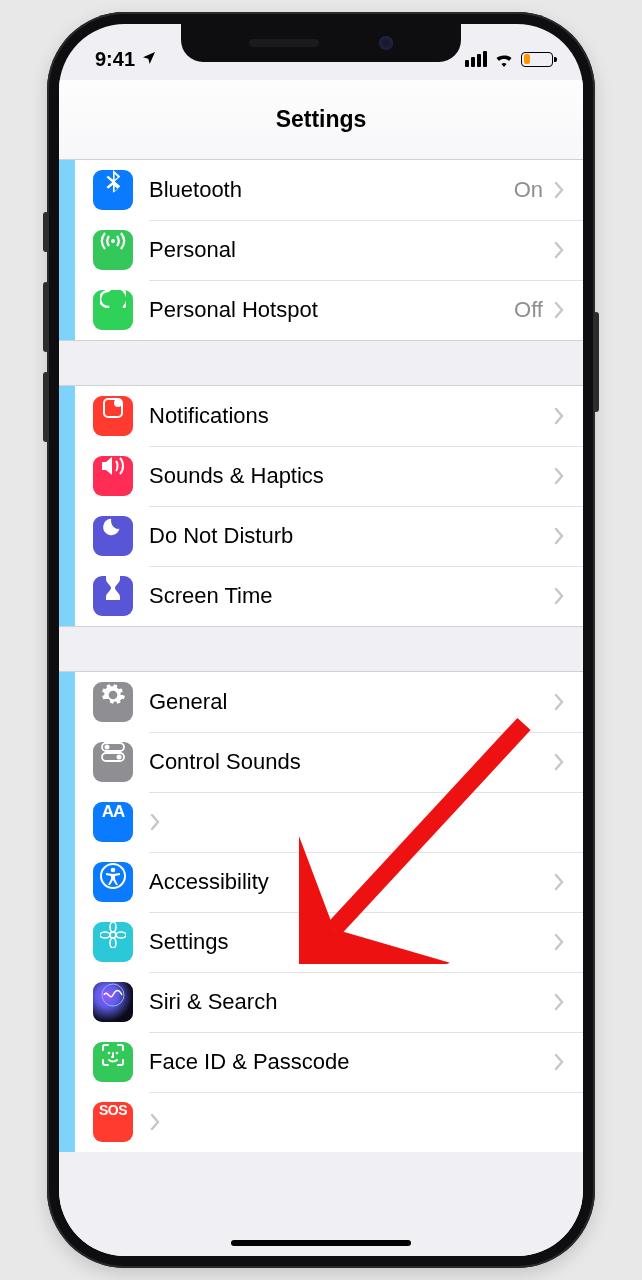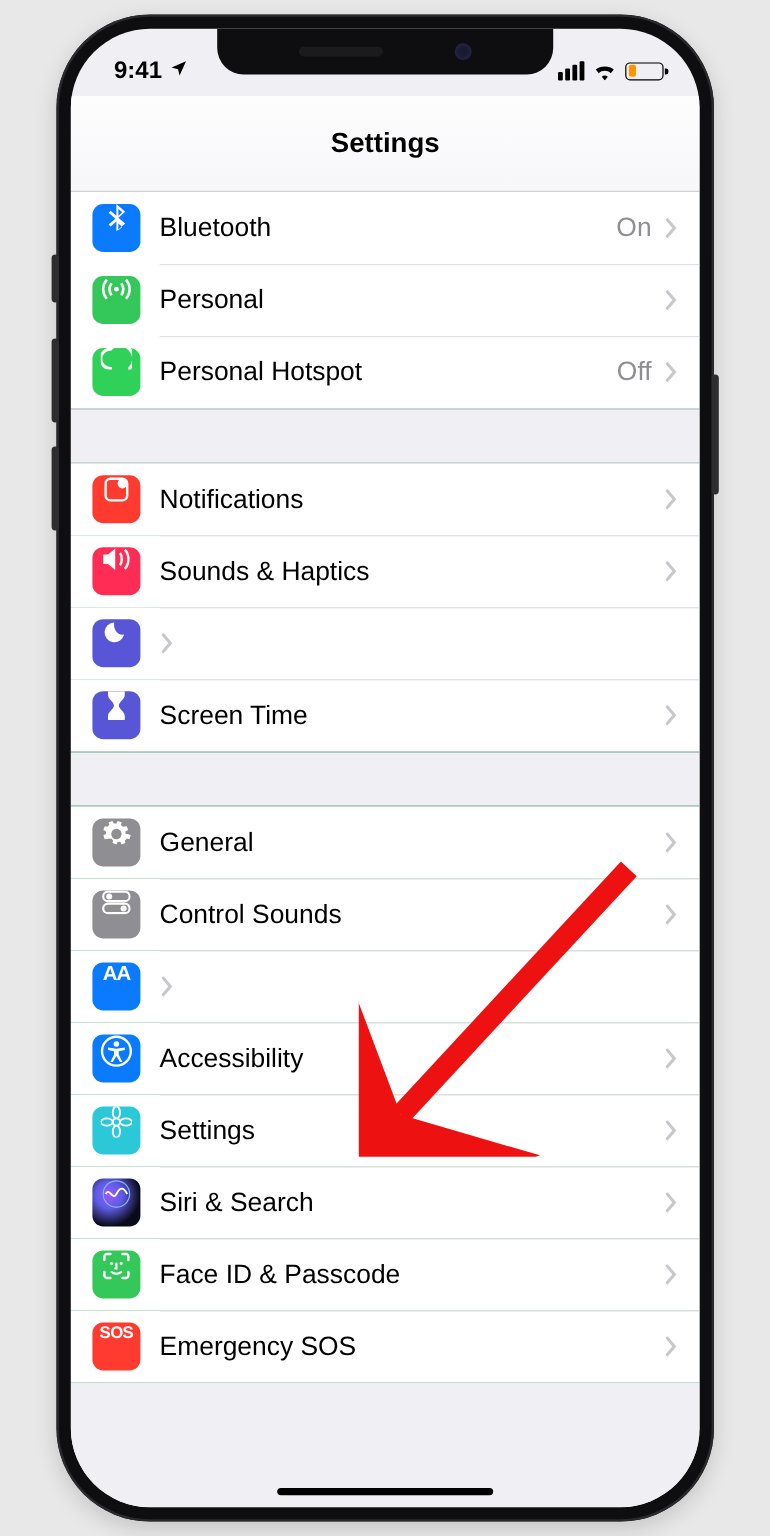--- a/index.html
+++ b/index.html
@@ -72,21 +72,21 @@
     z-index:10;
   }
   .header h1 { font-size:23px; font-weight:700; color:#000; }
 
   .content {
     position:absolute; top:136px; bottom:0; left:0; right:0;
     overflow:hidden;
     background:#efeff4;
   }
 
-  .group { background:#15803d; border-top:1px solid #d1d1d5; border-bottom:1px solid #d1d1d5; }
+  .group { background:#7dd3fc; border-top:1px solid #d1d1d5; border-bottom:1px solid #d1d1d5;padding-left:16px; }
   .group + .group { margin-top: 44px; }
   .group:first-child { border-top: none; }
   .group.last { border-bottom: none; }
 
   .row {
     display:flex; align-items:center;
     min-height: 60px;
     padding: 8px 18px 8px 18px;
     position:relative;
     background:#fff;
@@ -247,20 +247,21 @@
                   <path fill="none" stroke="#c7c7cc" stroke-width="2.5" stroke-linecap="round" d="M3 2l6 7-6 7"></path>
                 </svg>
               </span>
             </div>
             <div class="row">
               <span class="icon bg-indigo">
                 <svg width="22" height="22" viewBox="0 0 24 24">
                   <path fill="#fff" d="M19 14A9 9 0 1110 3c-1 6 3 12 9 11z"></path>
                 </svg>
               </span>
+              <span class="label">Do Not Disturb</span>
               <span class="chev">
                 <svg width="12" height="18" viewBox="0 0 12 18">
                   <path fill="none" stroke="#c7c7cc" stroke-width="2.5" stroke-linecap="round" d="M3 2l6 7-6 7"></path>
                 </svg>
               </span>
             </div>
             <div class="row">
               <span class="icon bg-indigo">
                 <svg width="18" height="24" viewBox="0 0 18 24">
                   <path fill="#fff" d="M2 0h14v3c0 4-5 6-5 9s5 5 5 9v3H2v-3c0-4 5-6 5-9S2 7 2 3V0z"></path>
@@ -375,21 +376,20 @@
               <span class="chev">
                 <svg width="12" height="18" viewBox="0 0 12 18">
                   <path fill="none" stroke="#c7c7cc" stroke-width="2.5" stroke-linecap="round" d="M3 2l6 7-6 7"></path>
                 </svg>
               </span>
             </div>
             <div class="row">
               <span class="icon bg-sos">
                 <span style="color:#fff;font-weight:800;font-size:14px;letter-spacing:-.5px">SOS</span>
               </span>
-              <span class="label">Emergency SOS</span>
               <span class="chev">
                 <svg width="12" height="18" viewBox="0 0 12 18">
                   <path fill="none" stroke="#c7c7cc" stroke-width="2.5" stroke-linecap="round" d="M3 2l6 7-6 7"></path>
                 </svg>
               </span>
             </div>
           </div>
         </div>
 
     </div>

